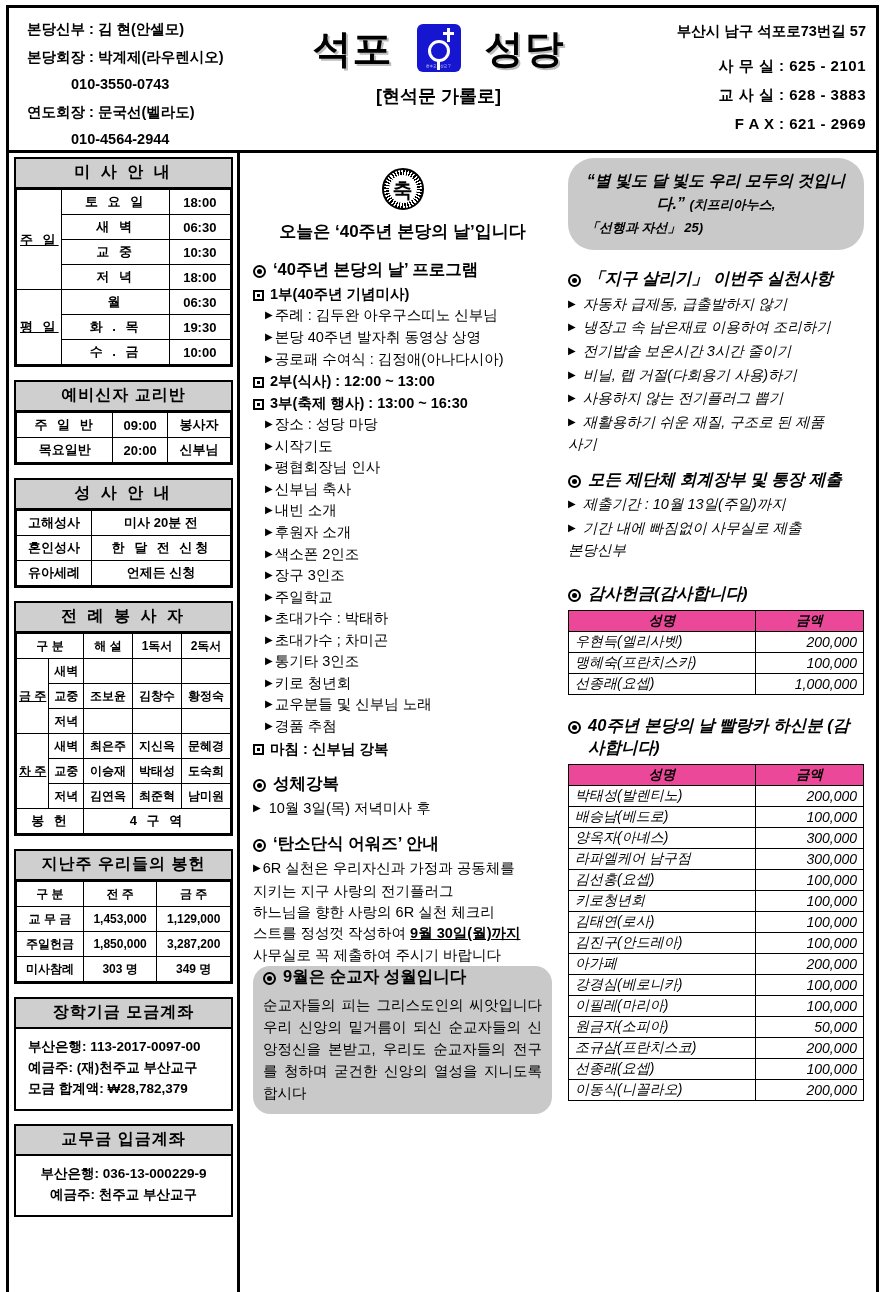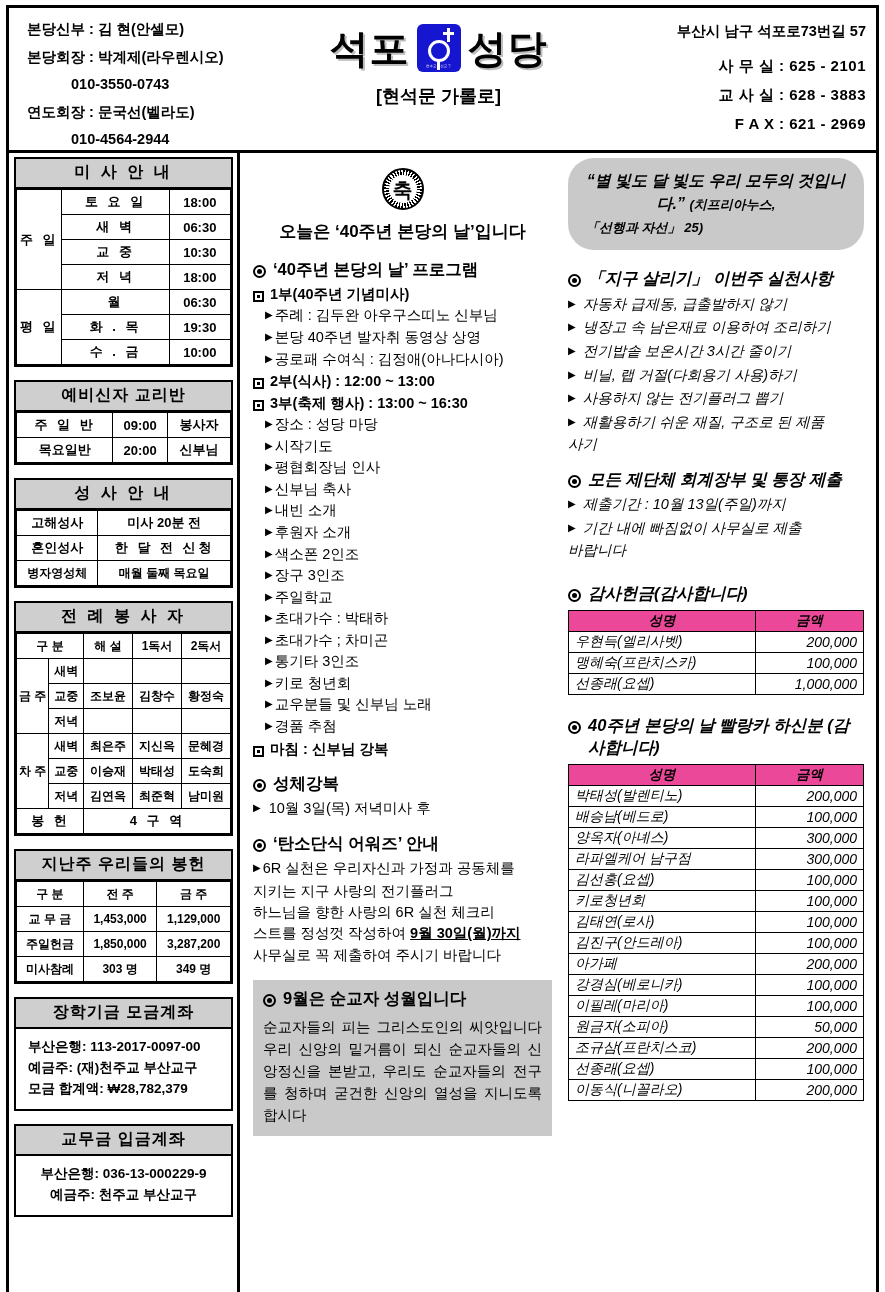--- a/index.html
+++ b/index.html
@@ -25,21 +25,21 @@
   .header {
     display:flex;
     border-bottom: 3px solid #000;
     height: 145px;
     align-items:stretch;
   }
   .hdr-left { width: 268px; padding: 14px 0 0 18px; }
   .hdr-line { font-size: 14.5px; font-weight:700; line-height: 1.0; margin-bottom: 13px; white-space:nowrap;}
   .hdr-line.ind { padding-left: 44px; }
   .hdr-mid { flex:1; position:relative; text-align:center; padding-top:16px; }
-  .logo-row { display:flex; align-items:center; justify-content:center; gap: 7px; font-family: Liberation Serif, serif; }
+  .logo-row { display:flex; align-items:center; justify-content:center; gap: 24px; font-family: Liberation Serif, serif; }
   .bigtitle {
     font-size: 39px; font-weight: 800; letter-spacing: 1px;
     text-shadow: 2px 2px 0 #bdbdbd;
     line-height:1;
   }
   .logo-box {
     width: 44px; height: 48px; background:#1616d0; border-radius:6px;
     position:relative; flex:0 0 auto;
     display:flex; align-items:center; justify-content:center;
   }
@@ -69,21 +69,21 @@
     letter-spacing: 3px;
   }
   .box-title.tight { letter-spacing: 1px; }
   table.grid { border-collapse: collapse; width:100%; }
   table.grid td {
     border: 1px solid #000; text-align:center;
     font-size: 13px; font-weight:700; height: 25px; padding:0 2px;
     white-space:nowrap;
   }
   table.grid td.sp3 { letter-spacing: 3px; padding-left:3px; }
-  table.grid td.vert { width: 26px; font-size:13px; }
+  table.grid td.vert { width: 26px; font-size:13px;text-decoration:underline; }
   table.grid td.small { font-size:12px; }
   .acct { padding: 8px 4px 9px 12px; font-size: 13.5px; font-weight:700; line-height: 1.55; }
   .acct.ctr { text-align:center; padding-left:4px; }
 
   
   .seal { text-align:center; margin: 10px 0 4px; }
   .seal-ico {
     display:inline-block; width:42px; height:42px; border-radius:50%;
     border: 2px solid #000; position:relative;
     font-size: 22px; font-weight:900; line-height:40px; text-align:center;
@@ -104,28 +104,28 @@
   .bull-ring {
     display:inline-block; width:13px; height:13px; border:2px solid #000;
     border-radius:50%; position:relative; top:3px;
   }
   .bull-ring:after { content:""; position:absolute; inset:2px; background:#000; border-radius:50%; }
   .bull-sq {
     display:inline-block; width:11px; height:11px; border:2px solid #000;
     position:relative; top:1px;
   }
   .bull-sq:after { content:""; position:absolute; inset:2px; background:#000; }
-  .lv1 { font-size:14.5px; font-weight:800; margin: 3px 0 2px; display:flex; gap:6px; align-items:flex-end;}
+  .lv1 { font-size:14.5px; font-weight:800; margin: 3px 0 2px; display:flex; gap:6px; align-items:center;}
   .lv2 { font-size:14.5px; font-weight:500; margin: 2px 0 2px 12px; display:flex; gap:2px; align-items:flex-start; line-height:1.35;}
   .arr { flex:0 0 auto; font-size:10px; line-height:1.7; }
   .lv2.sp { margin-left: 0; }
   .para { font-size:14.5px; line-height:1.48; text-align:justify; }
   .para b, .para .u { font-weight:800; text-decoration:underline; }
   .shaded {
-    background:#c9c9c9; padding: 8px 10px 10px 10px; margin-top: 14px;
+    background:#c9c9c9; padding: 0 10px 10px 10px;  border-radius: 17px;
   }
   .shaded .sec-h { margin-top: 0; margin-bottom: 6px; }
   .shaded .para { line-height:1.52; }
 
   
   .quote {
     background:#c9c9c9; border-radius: 26px; padding: 11px 18px 13px;
     text-align:center; margin-bottom: 18px;
   }
   .quote-main { font-size:16px; font-weight:800; line-height:1.45; }
@@ -244,22 +244,22 @@
           <tbody>
                 <tr>
             <td>고해성사</td>
             <td>미사 20분 전</td>
           </tr>
           <tr>
             <td>혼인성사</td>
             <td class="sp3">한 달 전 신청</td>
           </tr>
           <tr>
-            <td class="small">병자영성체</td>
-            <td class="small">매월 둘째 목요일</td>
+            <td>유아세례</td>
+            <td>언제든 신청</td>
           </tr>
         </tbody>
             </table>
       </div>
 
       <div class="box">
         <div class="box-title">전 례 봉 사 자</div>
         <table class="grid">
           <tbody>
                 <tr>
@@ -547,21 +547,21 @@
         <span>모든 제단체 회계장부 및 통장 제출</span>
       </div>
       <div class="rlist">
             <span class="arr">▶</span>
             <span>제출기간 : 10월  13일(주일)까지</span>
           </div>
       <div class="rlist">
             <span class="arr">▶</span>
             <span>기간 내에 빠짐없이 사무실로 제출</span>
           </div>
-      <div class="cont">바랍니다</div>
+      <div class="cont">본당신부</div>
 
       <div class="sec-h" style="margin-top:22px">
         <span class="bull"><i class="bull-ring"></i></span>
         <span>감사헌금(감사합니다)</span>
       </div>
       <table class="money">
         <tbody>
               <tr>
           <th>성명</th>
           <th style="width:108px">금액</th>

